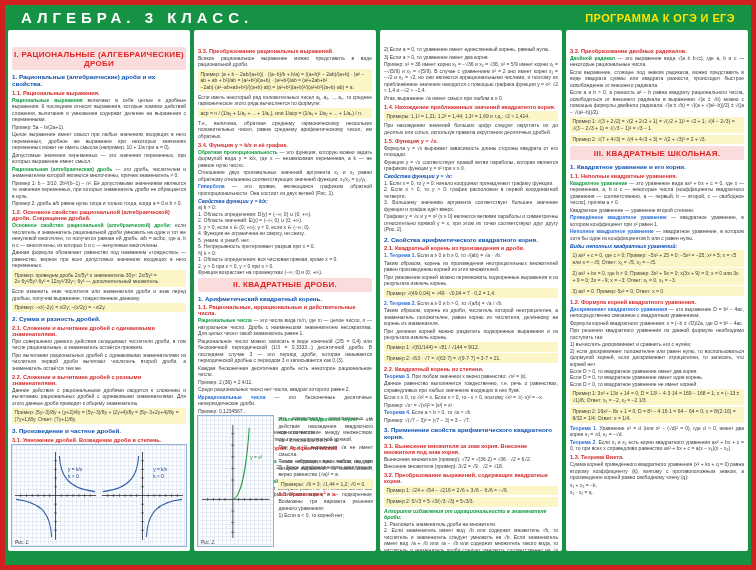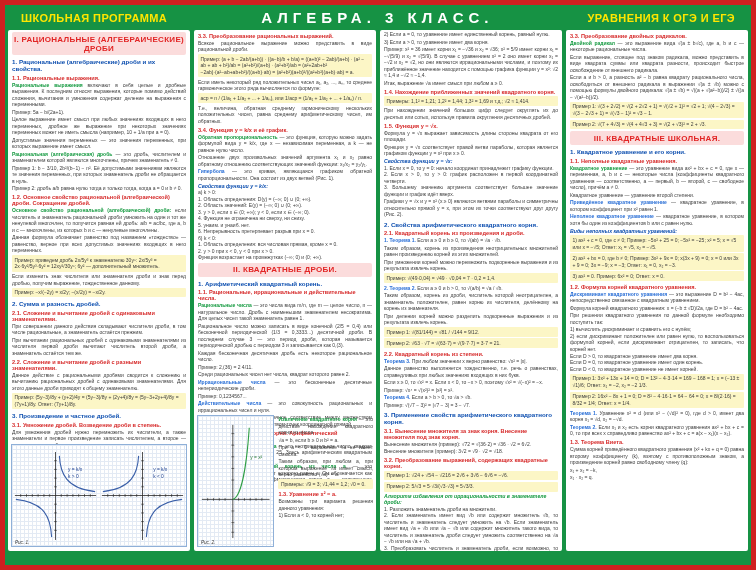--- a/index.html
+++ b/index.html
@@ -2,21 +2,21 @@
 <html><head>
 <meta charset="utf-8">
 <style>
   html,body{margin:0;padding:0;background:#cfcfcf;}
   .poster{position:relative;width:756px;height:570px;box-sizing:border-box;
     background:#169244;border:5px solid #d02020;font-family:"Liberation Sans",sans-serif;}
   .header{height:25px;display:flex;align-items:center;justify-content:space-between;padding:0 16px;}
   .h-left,.h-right{color:#ffe600;font-weight:bold;font-size:11px;letter-spacing:.4px;}
   .h-center{color:#ffffff;font-weight:bold;font-size:15px;letter-spacing:5px;}
   .columns{display:flex;gap:4px;padding:0 3px 7px;height:528px;box-sizing:border-box;}
-  .col{flex:1;background:#ffffff;border-radius:2px;padding:0 4px;overflow:hidden;
+  .col{flex:1;background:#ffffff;border-radius:2px;padding:15px 4px;overflow:hidden;
     position:relative;box-sizing:border-box;}
   .col.pad-fig1{padding-bottom:110px;}
   .col.pad-row{padding-bottom:136px;}
   .h1{background:#fbdcdc;color:#e22525;font-weight:bold;font-size:8px;text-align:center;
     padding:2.5px 0;margin:2px 0 3px;border-radius:2px;letter-spacing:.3px;}
   .h2{color:#0f50b0;font-weight:bold;font-size:6.2px;margin:3px 0 1px;}
   .h3{color:#d62a2a;font-weight:bold;font-size:5.6px;margin:2.5px 0 1px;}
   .p{color:#3c3c3c;font-size:5px;line-height:1.3;margin:1px 0;text-align:justify;}
   .note{color:#0f50b0;font-style:italic;font-weight:bold;font-size:5.2px;margin:1.5px 0 .5px;}
   .note.g{color:#13993f;}
@@ -44,23 +44,22 @@
   .tick{stroke:#222;stroke-width:.6;}
   .curve-b{stroke:#3a5fa8;stroke-width:1.1;fill:none;}
   .curve-g{stroke:#2f9e44;stroke-width:1.1;fill:none;}
   .flabel{font-family:"Liberation Sans",sans-serif;font-size:5px;fill:#1d3f8f;}
 </style>
 </head>
 <body>
 
 <div class="poster">
   <div class="header">
-    <span class="h-left">ШКОЛЬНАЯ ПРОГРАММА</span>
     <span class="h-center">АЛГЕБРА.  3  КЛАСС.</span>
-    <span class="h-right">УРАВНЕНИЯ К ОГЭ И ЕГЭ</span>
+    <span class="h-right">ПРОГРАММА К ОГЭ И ЕГЭ</span>
   </div>
   <div class="columns" id="columns">
       <div class="col pad-fig1">
         <div class="h1">I. РАЦИОНАЛЬНЫЕ (АЛГЕБРАИЧЕСКИЕ) ДРОБИ</div>
         <div class="h2">1. Рациональные (алгебраические) дроби и их свойства.</div>
         <div class="h3">1.1. Рациональные выражения.</div>
         <div class="p"><span class="lead g">Рациональные выражения </span>включают в себя целые и дробные выражения. К последним относят выражения, которые помимо действий сложения, вычитания и умножения содержат деление на выражения с переменными.</div>
         <div class="p">Пример: 5a − b/(2a+1).</div>
         <div class="p">Целое выражение имеет смысл при любых значениях входящих в него переменных, дробное же выражение при некоторых значениях переменных может не иметь смысла (например, 10 + 1/a при a = 0).</div>
         <div class="p">Допустимые значения переменных — это значения переменных, при которых выражение имеет смысл.</div>

